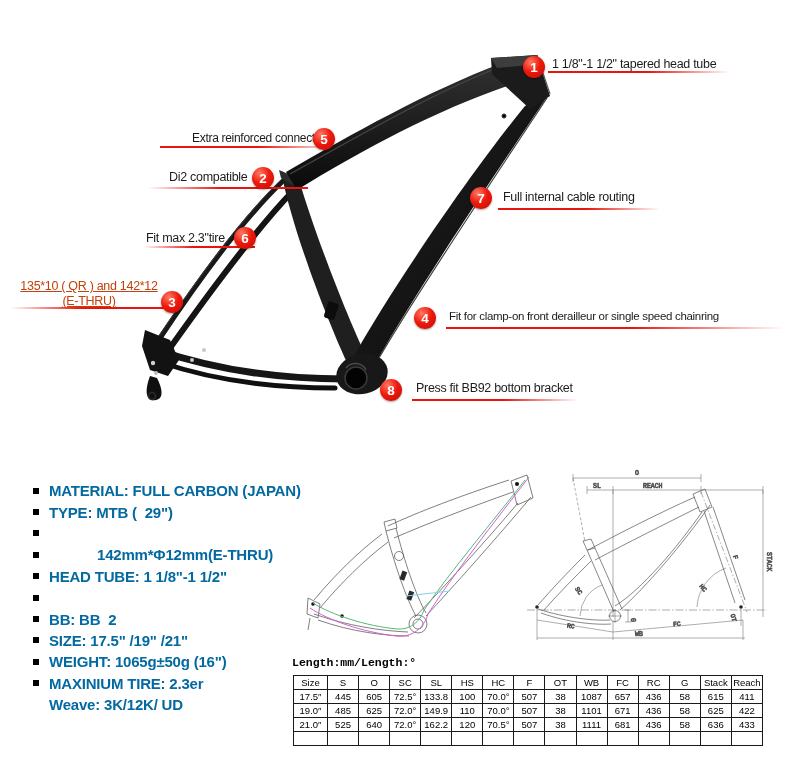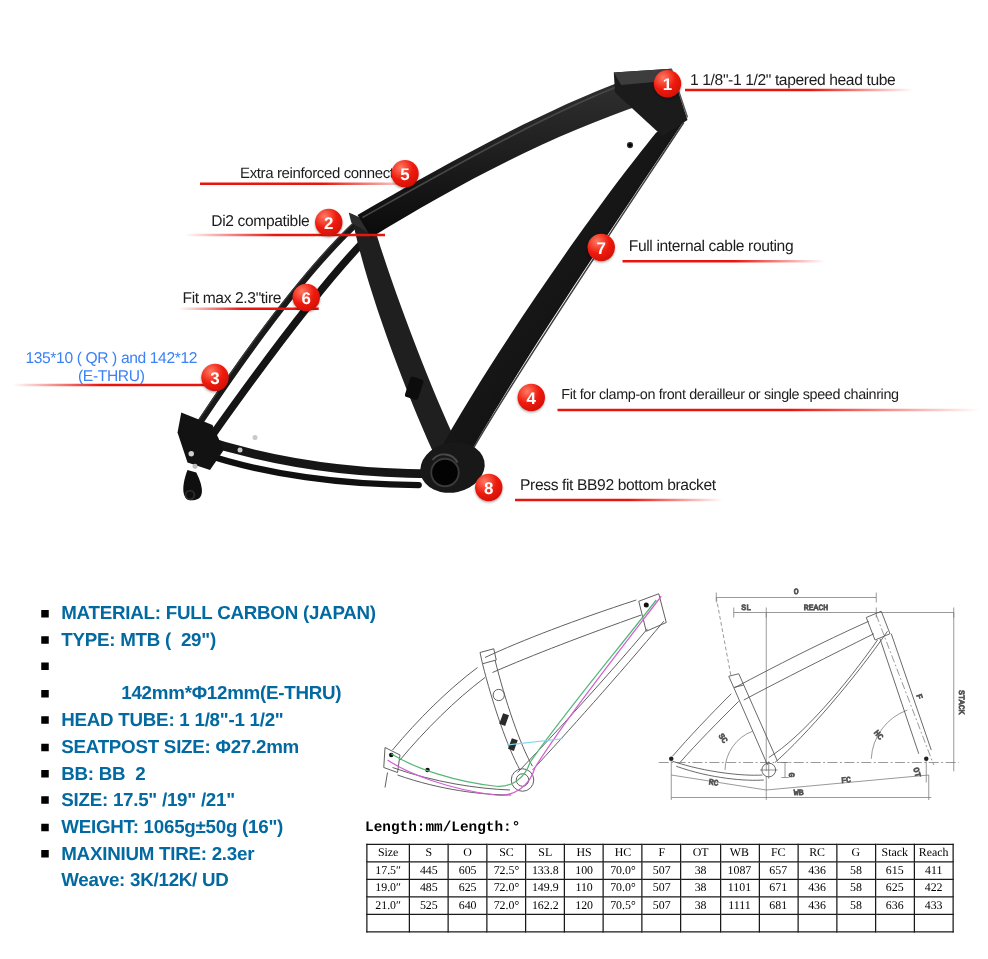--- a/index.html
+++ b/index.html
@@ -9,33 +9,33 @@
   
   .badge{position:absolute;width:22px;height:22px;border-radius:50%;
          background:radial-gradient(circle at 35% 28%,#ff7a64 0%,#ee1a0d 45%,#c20a04 100%);
          color:#fff;font-weight:bold;font-size:13.5px;display:flex;align-items:center;
          justify-content:center;box-shadow:0 1px 2px rgba(0,0,0,.35);z-index:5;}
   .ctext{position:absolute;font-size:12.5px;color:#1c1c1c;letter-spacing:-.3px;white-space:pre;z-index:4;}
   .cline{position:absolute;height:2px;z-index:3;}
   .fade-r{background:linear-gradient(to right,#e8150d 0%,#e8150d 55%,rgba(255,236,236,0) 100%);}
   .fade-l{background:linear-gradient(to left,#e8150d 0%,#e8150d 55%,rgba(255,236,236,0) 100%);}
   .c3block{position:absolute;left:14px;top:279px;width:150px;text-align:center;
-           font-size:12.5px;color:#3b82f6;letter-spacing:-.3px;line-height:15px;z-index:4;}
+           font-size:12.5px;color:#c2410c;letter-spacing:-.3px;line-height:15px;z-index:4;text-decoration:underline;}
   
   .specs{position:absolute;left:30px;top:480px;width:290px;}
   .spec-row{display:flex;align-items:center;height:21.4px;}
   .spec-bullet{width:6px;height:6px;background:#000;margin:0 10px 0 3px;flex:none;}
   .spec-text{font-weight:bold;font-size:15px;color:#0369a1;letter-spacing:-.2px;white-space:pre;}
   .spec-row.indent .spec-text{padding-left:48px;}
   .spec-row.nobullet{padding-left:19px;}
   
   .table-title{position:absolute;left:292px;top:656px;font-family:"Liberation Mono",monospace;
                font-size:11.5px;font-weight:bold;color:#000;}
   table.geo{position:absolute;left:293px;top:675px;width:470px;border-collapse:collapse;
-            table-layout:fixed;font-family:Liberation Serif, serif;font-size:9.5px;color:#000;}
+            table-layout:fixed;font-family:Liberation Sans, sans-serif;font-size:9.5px;color:#000;}
   table.geo td{border:1px solid #1a1a1a;text-align:center;padding:0;height:13px;overflow:hidden;white-space:nowrap;}
   
   svg{position:absolute;}
   .dimlabel{font-family:"Liberation Mono",monospace;font-size:6.5px;fill:#333;}
 </style>
 </head>
 <body>
 
 <div class="abs" style="left:0;top:0;width:790px;height:450px;">
 
@@ -137,21 +137,20 @@
   <div class="spec-row indent">
       <span class="spec-bullet"></span>
       <span class="spec-text">142mm*Φ12mm(E-THRU)</span>
     </div>
   <div class="spec-row">
       <span class="spec-bullet"></span>
       <span class="spec-text">HEAD TUBE: 1 1/8"-1 1/2"</span>
     </div>
   <div class="spec-row">
       <span class="spec-bullet"></span>
-      <span class="spec-text">SEATPOST SIZE: Φ27.2mm</span>
     </div>
   <div class="spec-row">
       <span class="spec-bullet"></span>
       <span class="spec-text">BB: BB  2</span>
     </div>
   <div class="spec-row">
       <span class="spec-bullet"></span>
       <span class="spec-text">SIZE: 17.5" /19" /21"</span>
     </div>
   <div class="spec-row">

